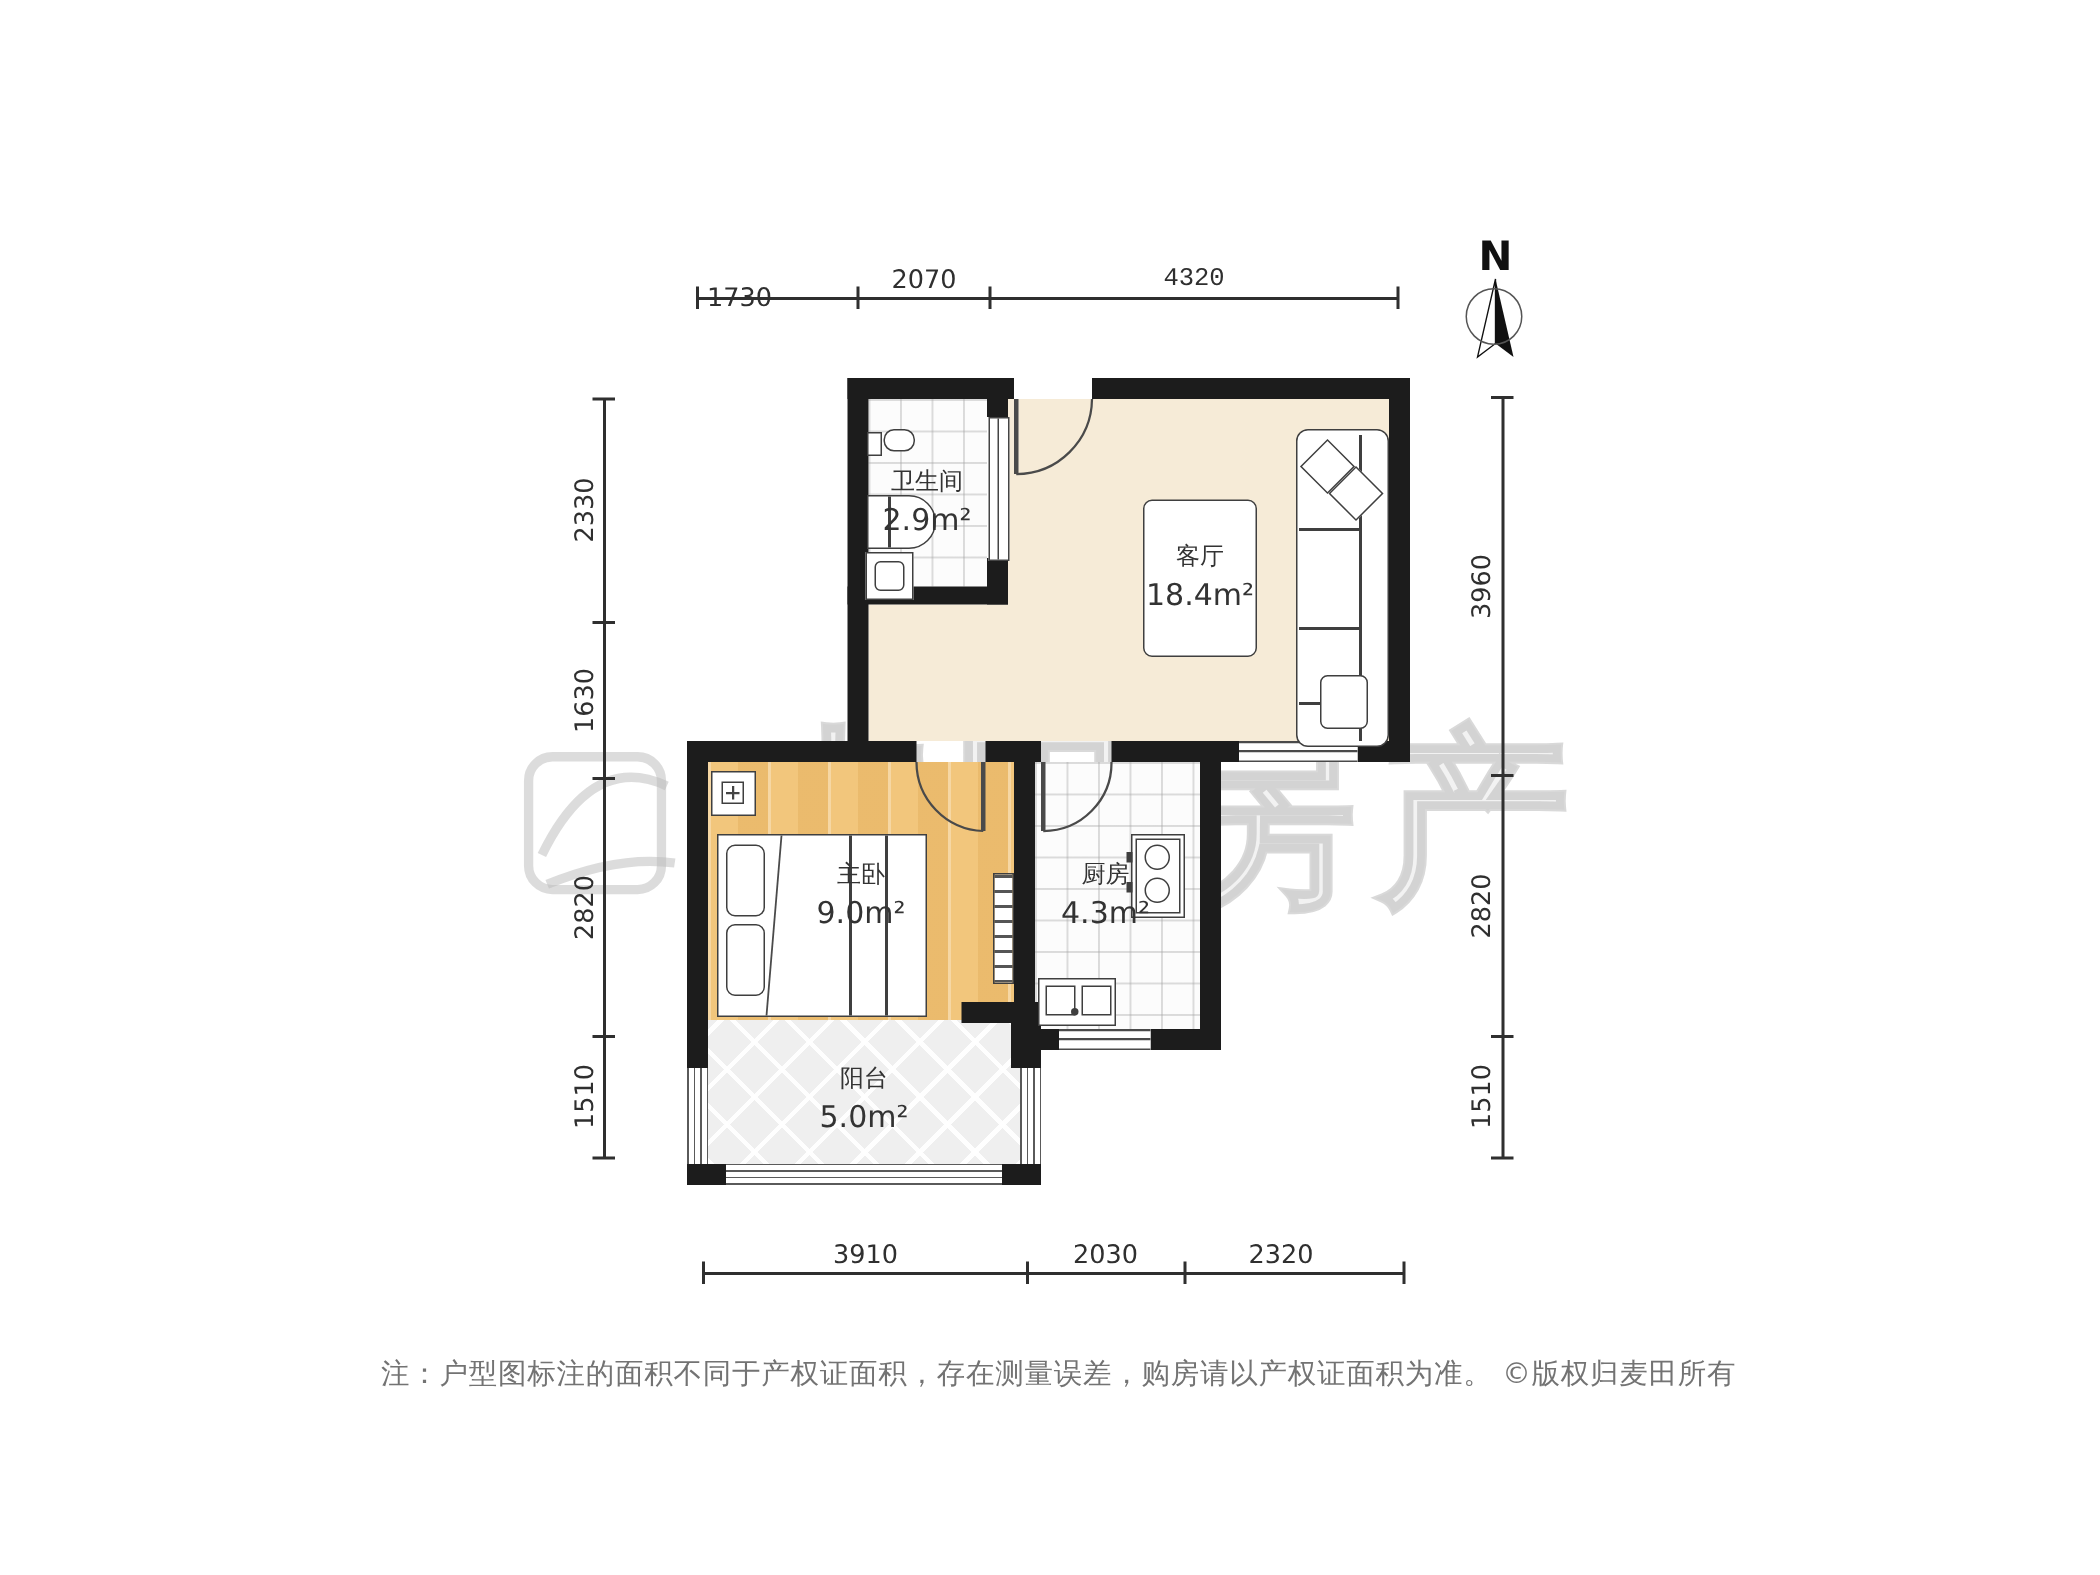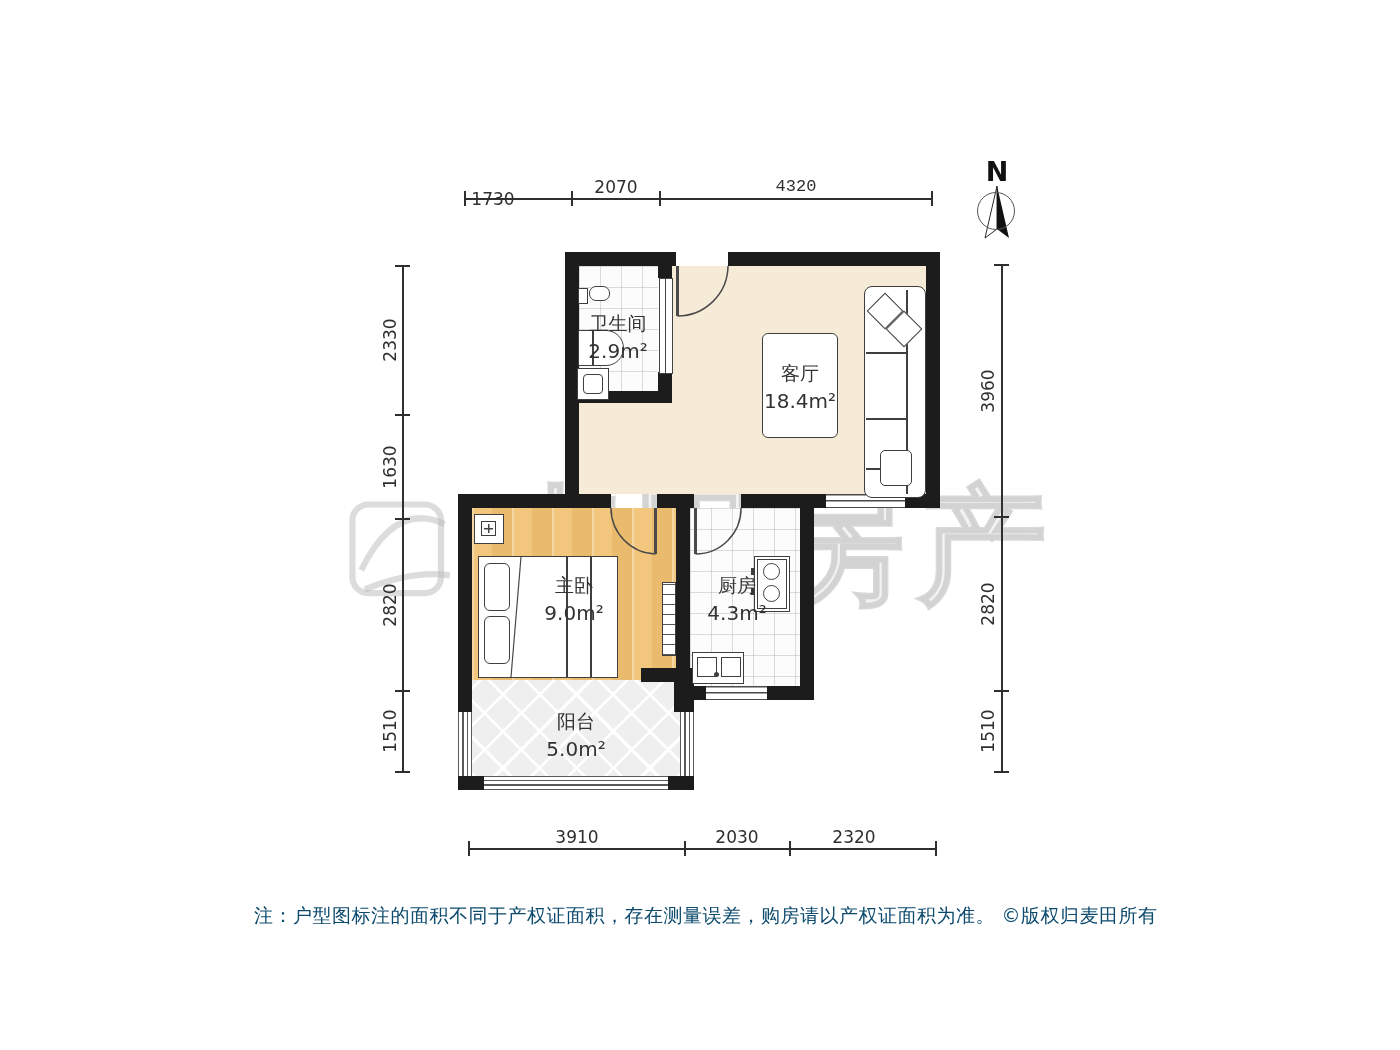--- a/index.html
+++ b/index.html
@@ -20,29 +20,29 @@
                          repeating-linear-gradient(-45deg,rgba(255,255,255,.95) 0 3px,transparent 3px 26px);}
   .win-h{position:absolute;background-color:#fff;background-repeat:no-repeat;
         background-image:linear-gradient(#4a4a4a,#4a4a4a),linear-gradient(#4a4a4a,#4a4a4a),linear-gradient(#4a4a4a,#4a4a4a);
         background-size:100% 1.5px;background-position:0 0,0 6px,0 12.5px;}
   .glz-v{position:absolute;background:repeating-linear-gradient(90deg,#5a5a5a 0 1.2px,#fff 1.2px 4.4px);}
   .glz-h{position:absolute;background:repeating-linear-gradient(0deg,#5a5a5a 0 1.2px,#fff 1.2px 4.4px);}
   .slide{position:absolute;background:linear-gradient(#444,#444) 50% 0/1.2px 100% no-repeat,#fff;border:1px solid #444;}
   .f{position:absolute;background:#fff;border:1.5px solid #3f3f3f;box-sizing:border-box;}
   .fl{position:absolute;background:#3f3f3f;}
   .room-label{position:absolute;text-align:center;color:var(--c-label,#333);line-height:1.4;white-space:nowrap;}
-  .room-label .nm{font-size:19px;}
+  .room-label .nm{font-size:16px;}
   .room-label .ar{font-size:20px;}
   .dim-line{position:absolute;background:var(--c-line,#2f2f2f);}
   .dim-label{position:absolute;font-size:17px;color:var(--c-line,#2f2f2f);width:90px;text-align:center;}
   .dim-label.rot{transform:translate(-50%,-50%) rotate(-90deg);}
   .watermark{position:absolute;left:340px;top:462px;width:720px;height:170px;display:flex;align-items:center;gap:28px;pointer-events:none;}
   .watermark .wm-text{font-size:128px;font-weight:bold;letter-spacing:14px;white-space:nowrap;
         color:rgba(130,130,130,0.10);-webkit-text-stroke:2.5px rgba(185,185,185,0.55);}
-  .note{position:absolute;left:254px;top:903px;font-size:19px;color:#0c4a6e;letter-spacing:0.5px;}
+  .note{position:absolute;left:254px;top:903px;font-size:19px;color:#737373;letter-spacing:0.5px;}
   .fang{position:absolute;left:1182px;top:970px;width:212px;height:72px;}
   .fang .cn{position:absolute;right:70px;top:0;font-size:20px;font-weight:bold;letter-spacing:3px;color:#fff;
         text-shadow:0 1px 4px rgba(110,110,110,.65);}
   .fang .en{position:absolute;right:0;top:14px;font-size:44px;font-weight:bold;font-style:italic;color:#fff;
         text-shadow:0 2px 5px rgba(110,110,110,.6);letter-spacing:1px;}
   .compass-n{position:absolute;left:975px;top:156px;width:44px;text-align:center;font-size:27px;font-weight:bold;color:#111;}
   .compass-circle{position:absolute;left:977px;top:192px;width:38px;height:38px;border:1.5px solid #555;border-radius:50%;box-sizing:border-box;}
   svg.overlay{position:absolute;left:0;top:0;pointer-events:none;}
 </style>
 </head>

